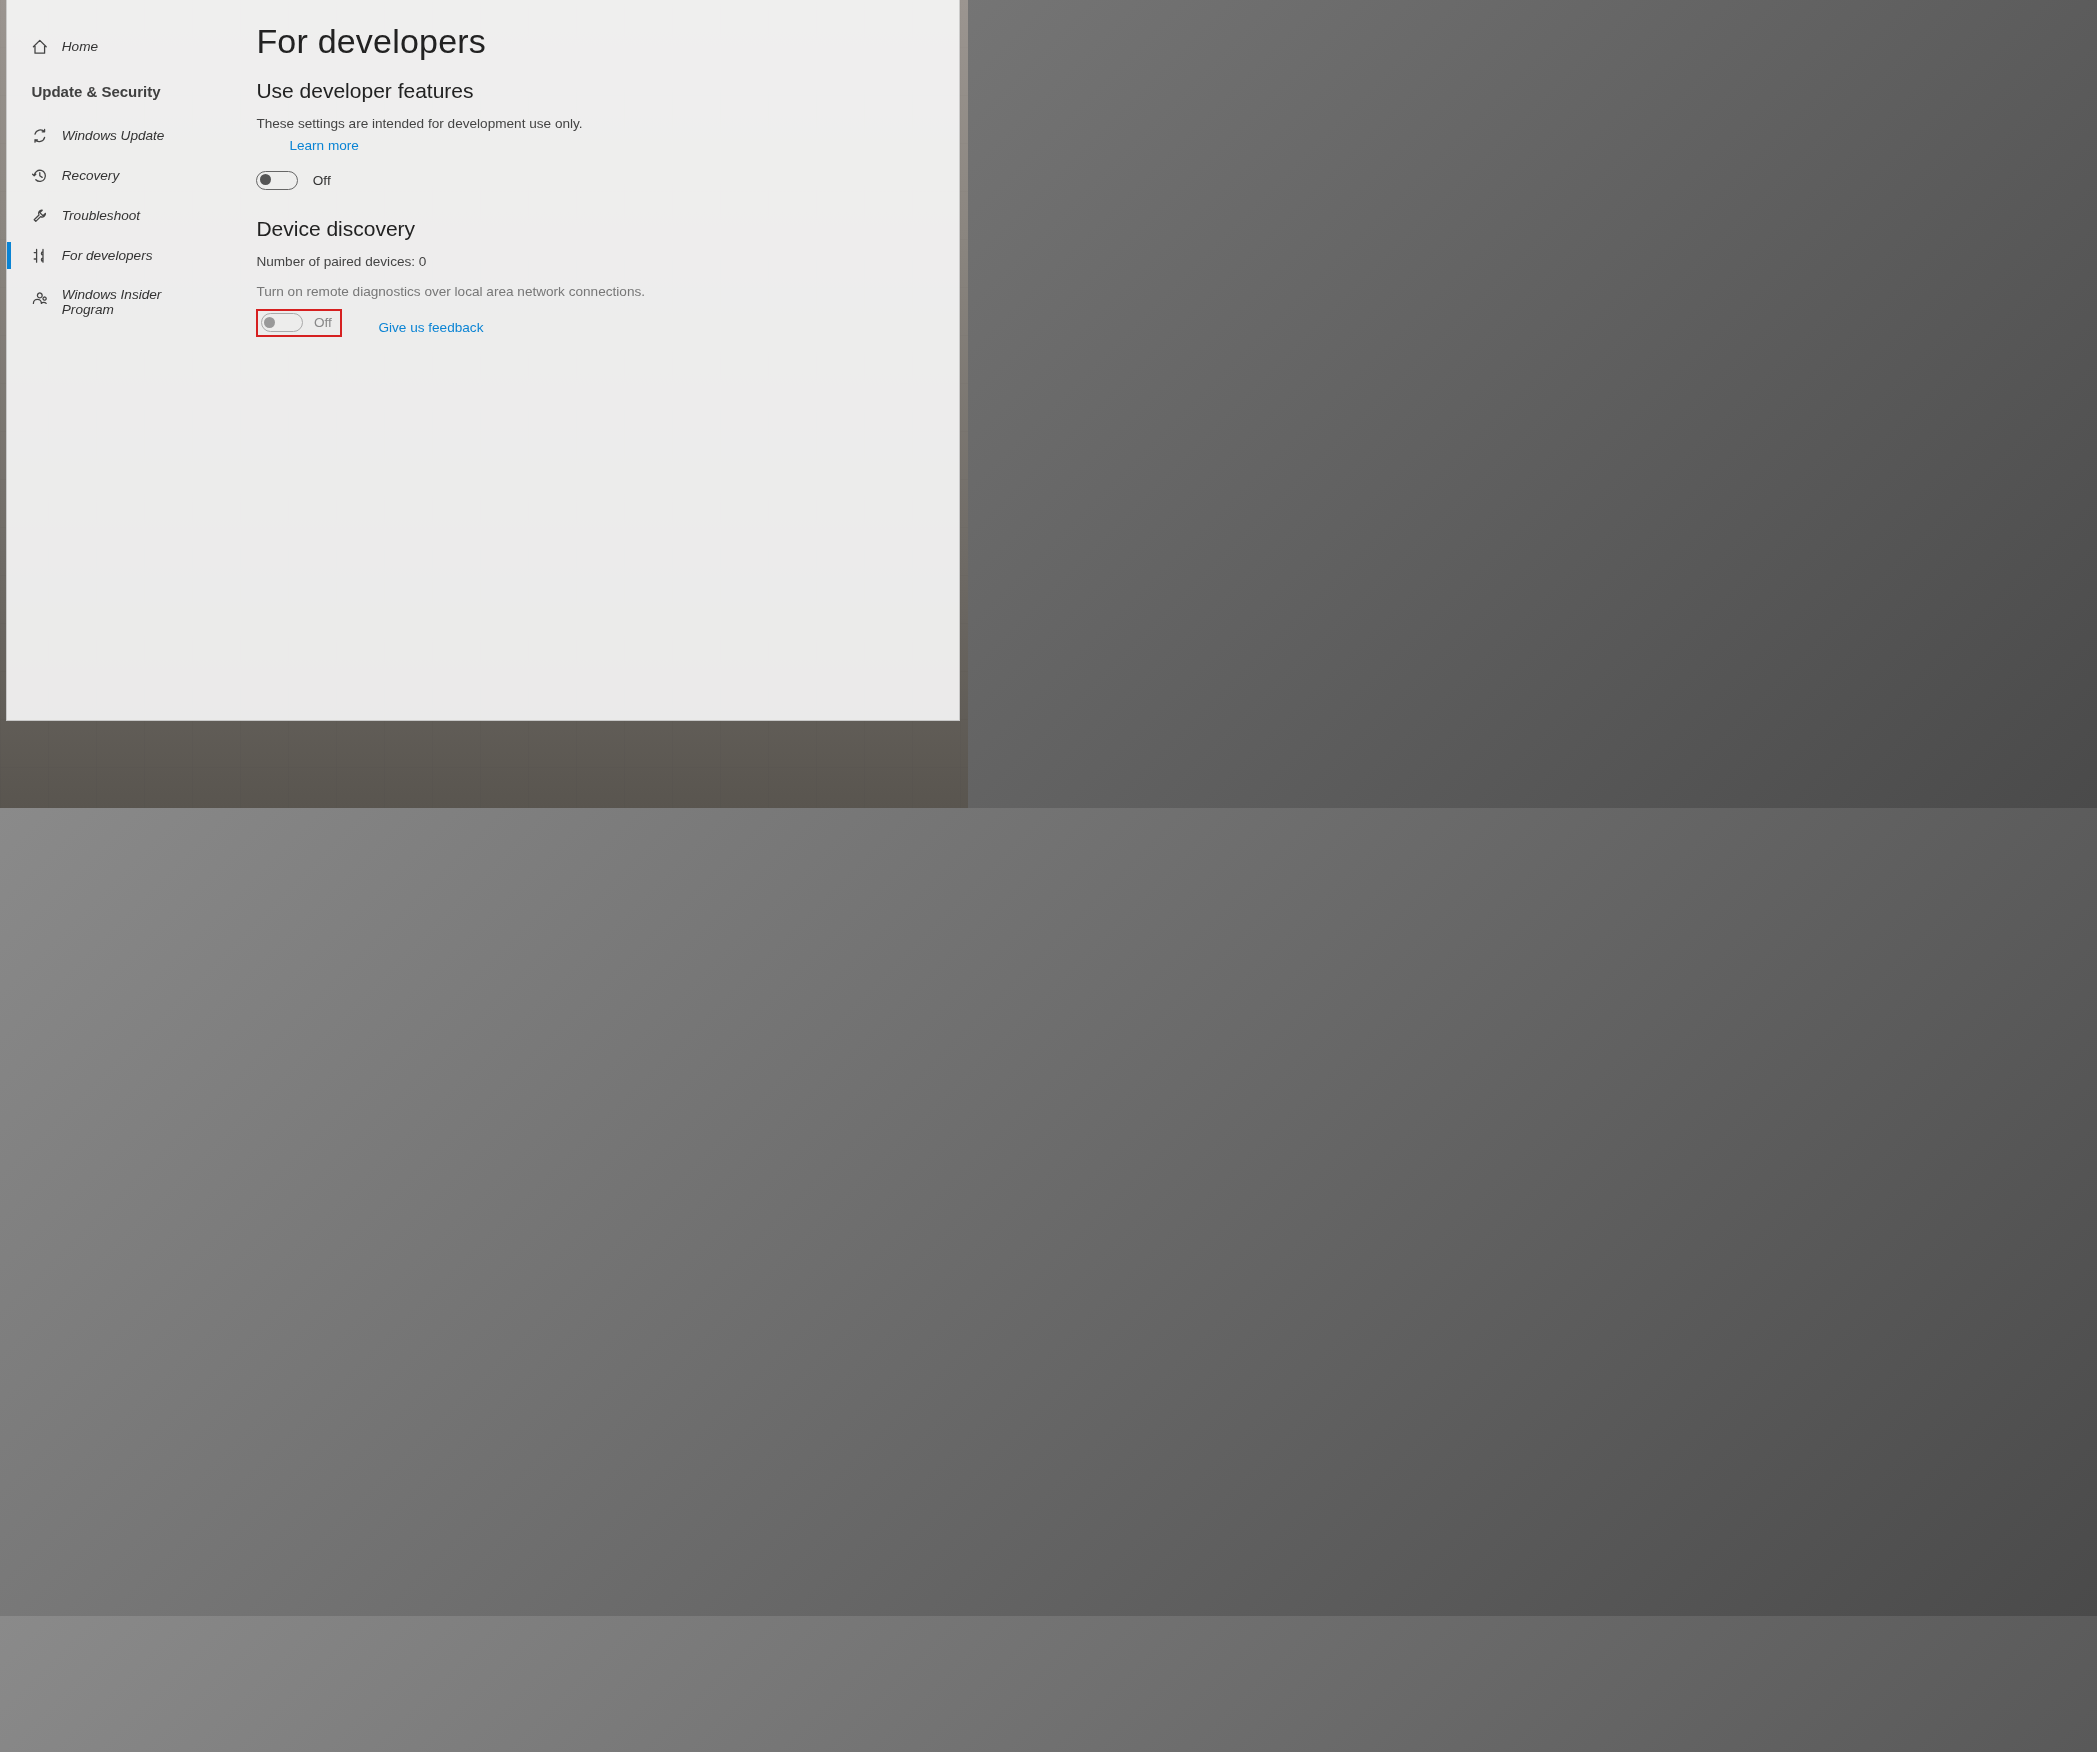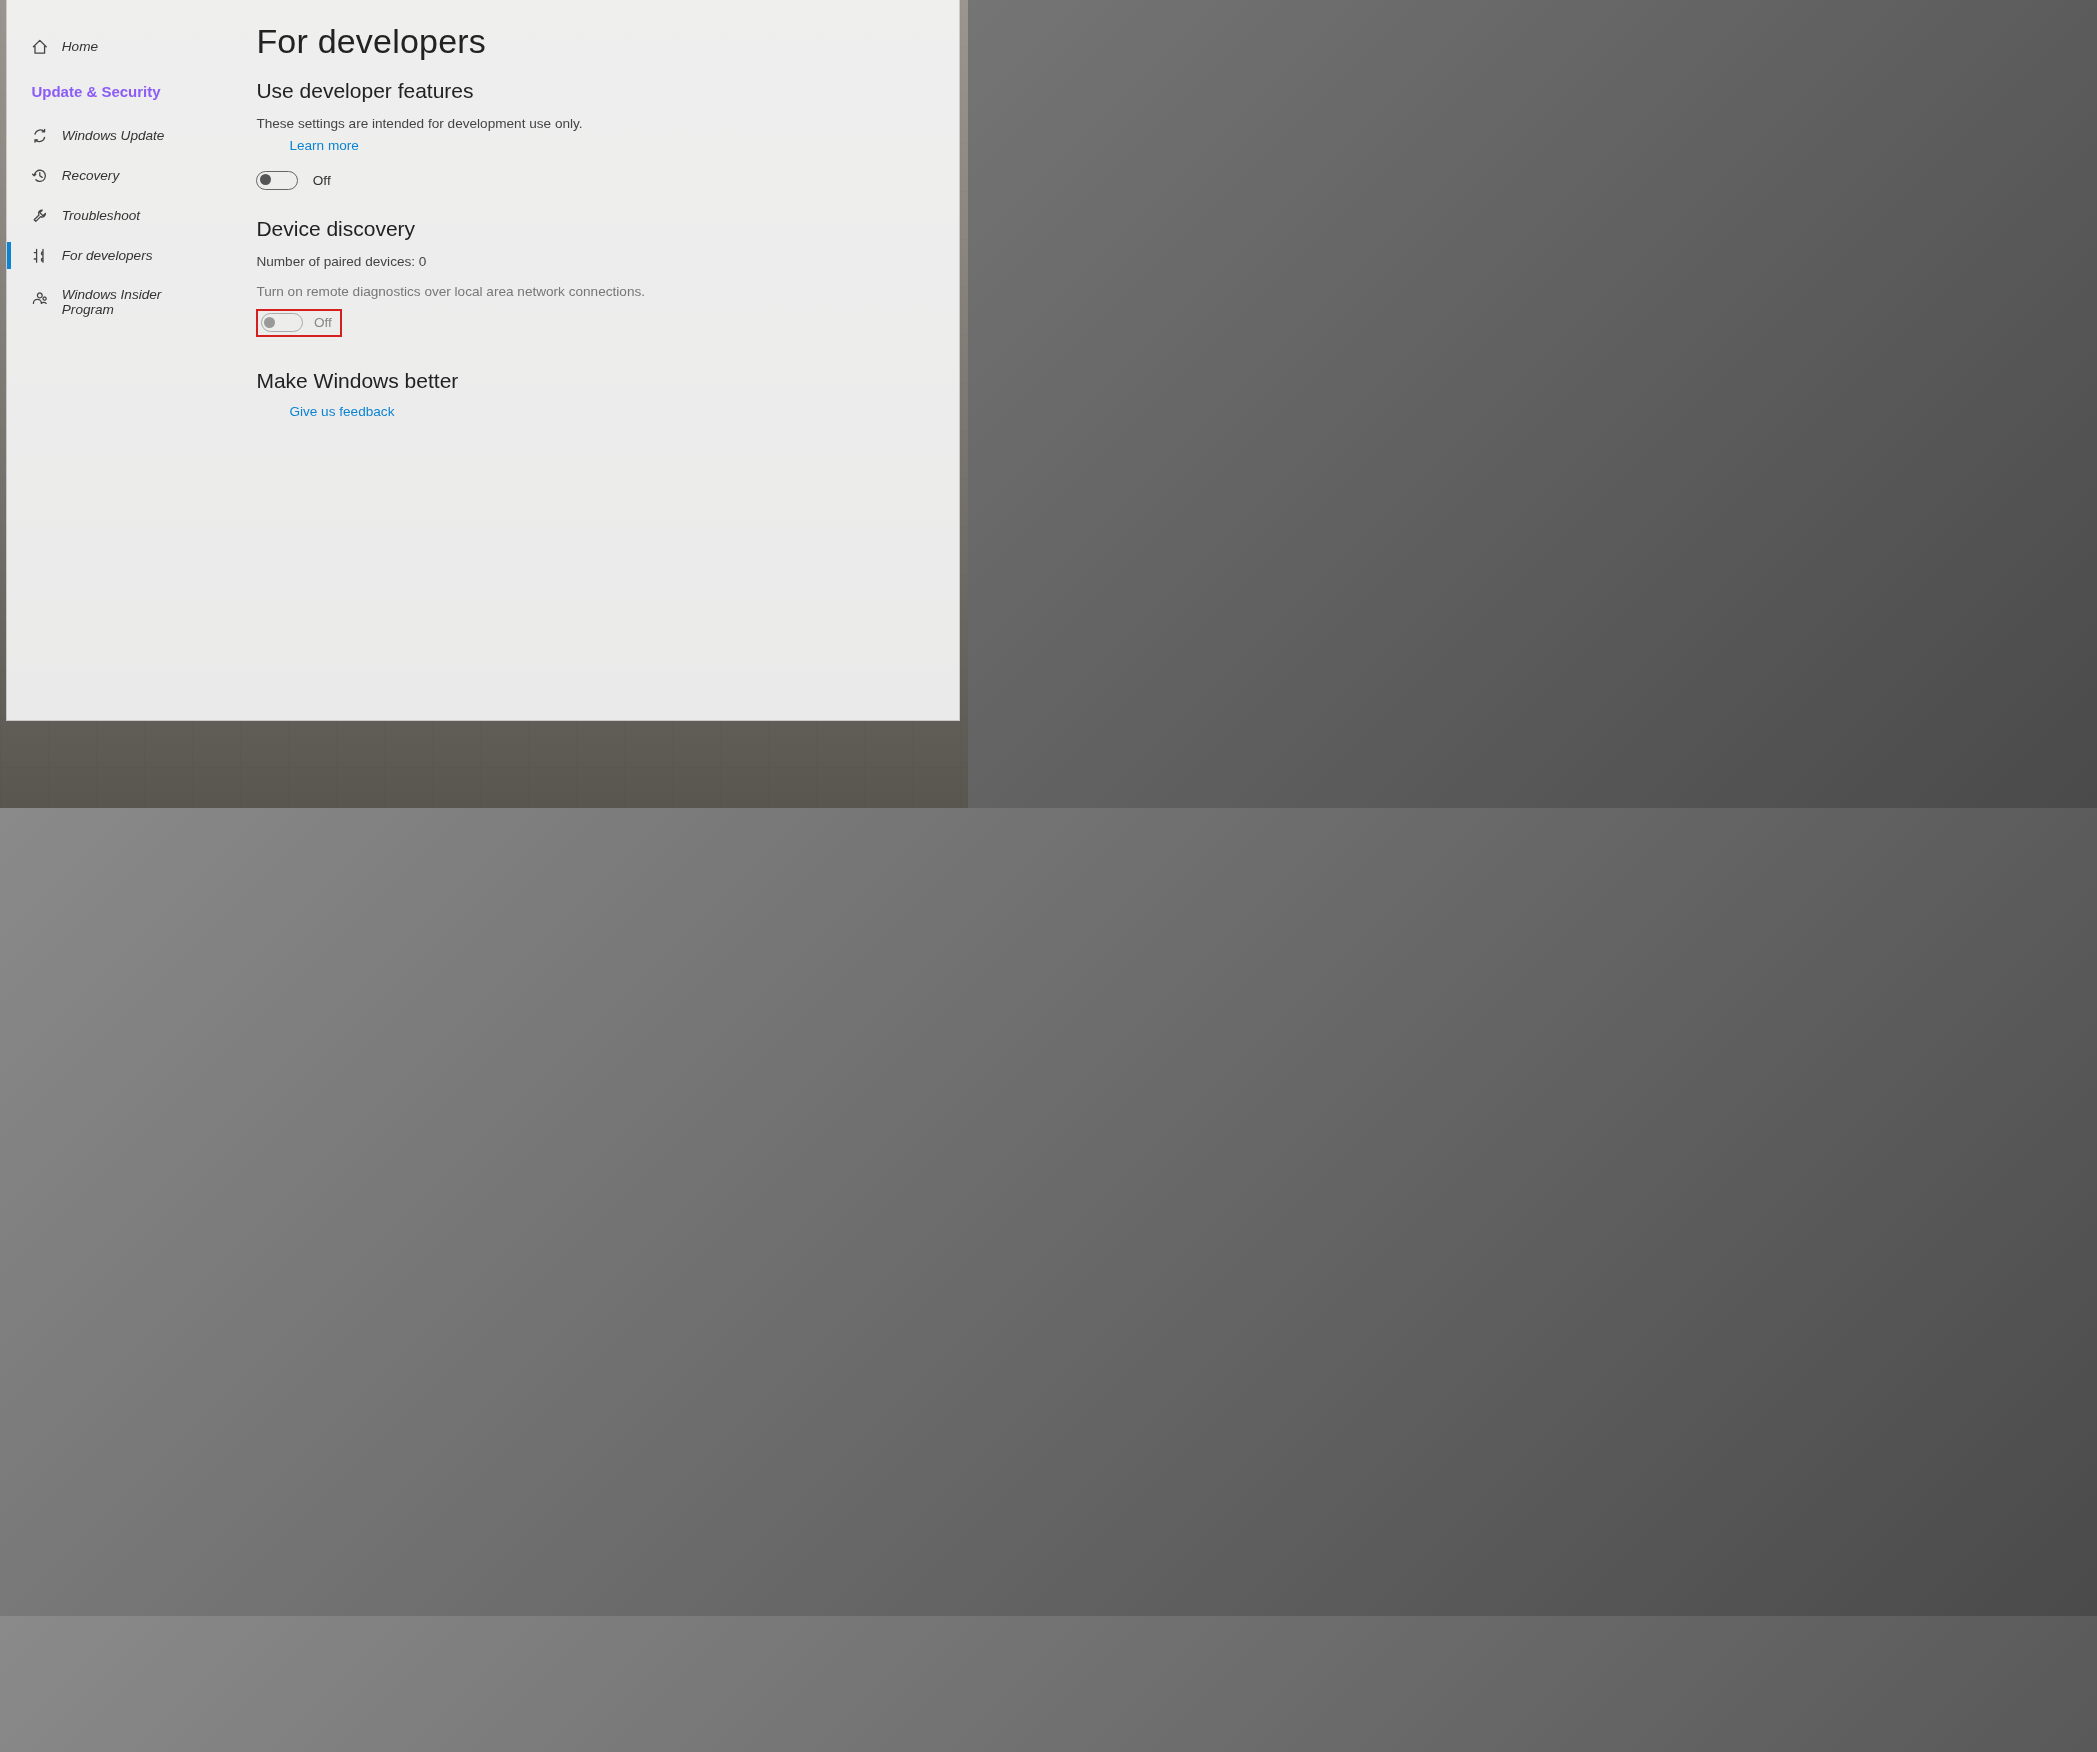--- a/index.html
+++ b/index.html
@@ -91,21 +91,21 @@
   }
   .nav-item.active::before {
     content:"";
     position:absolute;
     left:0; top:6.4px; bottom:6.4px; width:3.2px;
     background: #0b84d4;
   }
   .section-header {
     font-size: 15px;
     font-weight: 600;
-    color: #8b5cf6;
+    color: #404040;
     padding: 16px 16px 16px 24px;
   }
   .main {
     flex:1;
     padding: 22.4px 37px 32px 27px;
     overflow-y:auto;
     color:#222;
   }
   h1.page-title {
     font-weight: 300;
@@ -259,19 +259,18 @@
       <div class="body-text">Number of paired devices: 0</div>
 
       <div class="body-text faded" style="margin-top:11.2px;">Turn on remote diagnostics over local area network connections.</div>
       <div class="redbox-group">
         <div class="toggle off faded-t">
             <div class="knob"></div>
           </div>
         <span class="toggle-label faded">Off</span>
       </div>
 
-      <h2 class="sub" style="margin-top:32px;">Make Windows better</h2>
       <a class="link">Give us feedback</a>
     </div>
 
   </div>
 </div>
 
 
 </body></html>

